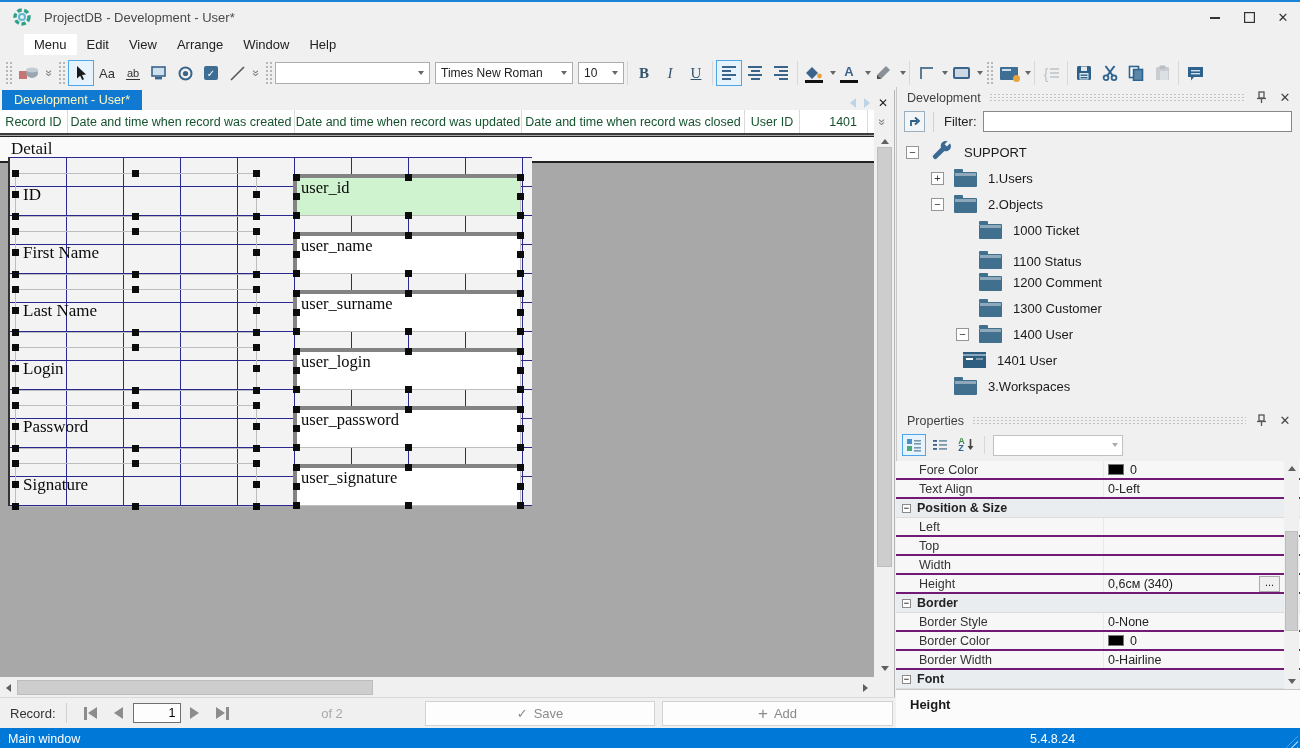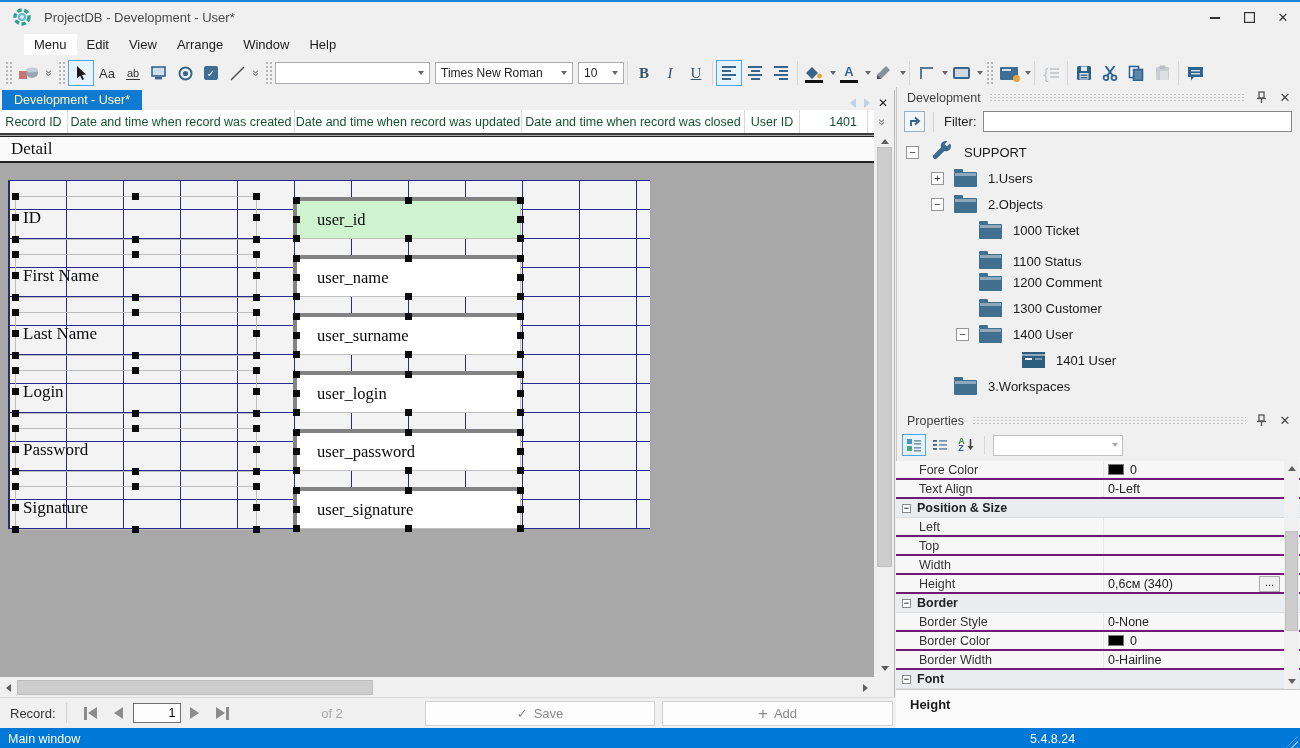--- a/index.html
+++ b/index.html
@@ -51,26 +51,26 @@
 
   
   .colheaders { position:absolute; left:0; top:20px; width:874px; height:23px; background:#fff; display:flex; }
   .colcell { height:100%; display:flex; align-items:center; justify-content:center; font-size:12.5px; color:#14532d; border-right:1px solid #dadada; overflow:hidden; white-space:nowrap; }
   .colcell.num { justify-content:flex-end; padding-right:10px; }
   .col-overflow { position:absolute; right:4px; top:22px; width:16px; height:20px; display:flex; align-items:center; justify-content:center; }
 
   
   .canvas { position:absolute; left:0; top:43px; width:874px; height:544px; background:#a8a8a8; border-top:2px solid #3c3c3c; overflow:hidden; }
   .band { position:absolute; left:0; top:1px; width:874px; height:27px; background:#fafafa; border-top:1px solid #222; border-bottom:2px solid #222; font-family:"Liberation Serif","DejaVu Serif",serif; font-size:17px; color:#111; display:flex; align-items:center; padding-left:11px; }
-  .design-grid { position:absolute; left:8px; top:45px; width:642px; height:349px; background-color:#f3f3f3;
+  .design-grid { position:absolute; left:8px; top:22px; width:524px; height:349px; background-color:#f3f3f3;
     background-image:repeating-linear-gradient(90deg,#28288e 0 1px,transparent 1px 57px),
                      repeating-linear-gradient(180deg,#28288e 0 1px,transparent 1px 29px);
     border-left:1px solid #333; }
   .fld-label { position:absolute; border:1px solid #bdbdbd; font-family:"Liberation Serif","DejaVu Serif",serif; font-size:17px; color:#0a0a0a; display:flex; align-items:center; padding-left:7px; }
-  .fld-box { position:absolute; background:#fff; border-top:4px solid #838383; border-left:4px solid #838383; border-right:1px solid #bfbfbf; border-bottom:1px solid #bfbfbf; font-family:"Liberation Serif","DejaVu Serif",serif; font-size:16.5px; color:#0a0a0a; display:flex; align-items:center; padding-left:20px; }
+  .fld-box { position:absolute; background:#fff; border-top:4px solid #838383; border-left:4px solid #838383; border-right:1px solid #bfbfbf; border-bottom:1px solid #bfbfbf; font-family:"Liberation Serif","DejaVu Serif",serif; font-size:16.5px; color:#0a0a0a; display:flex; align-items:flex-start; padding-left:4px; }
   .fld-box.hl { background:#cef3ce; }
   .hd { position:absolute; width:7px; height:7px; background:#0c0c0c; }
   .hd.tl{left:-4px;top:-4px} .hd.tm{left:calc(50% - 4px);top:-4px} .hd.tr{right:-4px;top:-4px}
   .hd.ml{left:-4px;top:calc(50% - 4px)} .hd.mr{right:-4px;top:calc(50% - 4px)}
   .hd.bl{left:-4px;bottom:-4px} .hd.bm{left:calc(50% - 4px);bottom:-4px} .hd.br{right:-4px;bottom:-4px}
 
   
   .vscroll { position:absolute; left:876px; top:43px; width:17px; height:544px; background:#f0f0f0; }
   .hscroll { position:absolute; left:0; top:589px; width:874px; height:17px; background:#f0f0f0; }
   .sb-btn { position:absolute; width:17px; height:17px; display:flex; align-items:center; justify-content:center; background:#f0f0f0; }
@@ -639,21 +639,21 @@
         <div class="tree-row" style="padding-left: 60px;">
           <span class="exp-spacer"></span>
           <span class="tree-ico icon-folder"></span>
           <span class="tree-lbl">1300 Customer</span>
         </div>
         <div class="tree-row" style="padding-left: 60px;">
           <span class="expander">−</span>
           <span class="tree-ico icon-folder"></span>
           <span class="tree-lbl">1400 User</span>
         </div>
-        <div class="tree-row" style="padding-left: 103px;">
+        <div class="tree-row" style="padding-left: 44px;">
           <span class="exp-spacer"></span>
           <span class="tree-ico icon-form"></span>
           <span class="tree-lbl">1401 User</span>
         </div>
         <div class="tree-row" style="padding-left: 35px;">
           <span class="exp-spacer"></span>
           <span class="tree-ico icon-folder"></span>
           <span class="tree-lbl">3.Workspaces</span>
         </div>
       </div>

